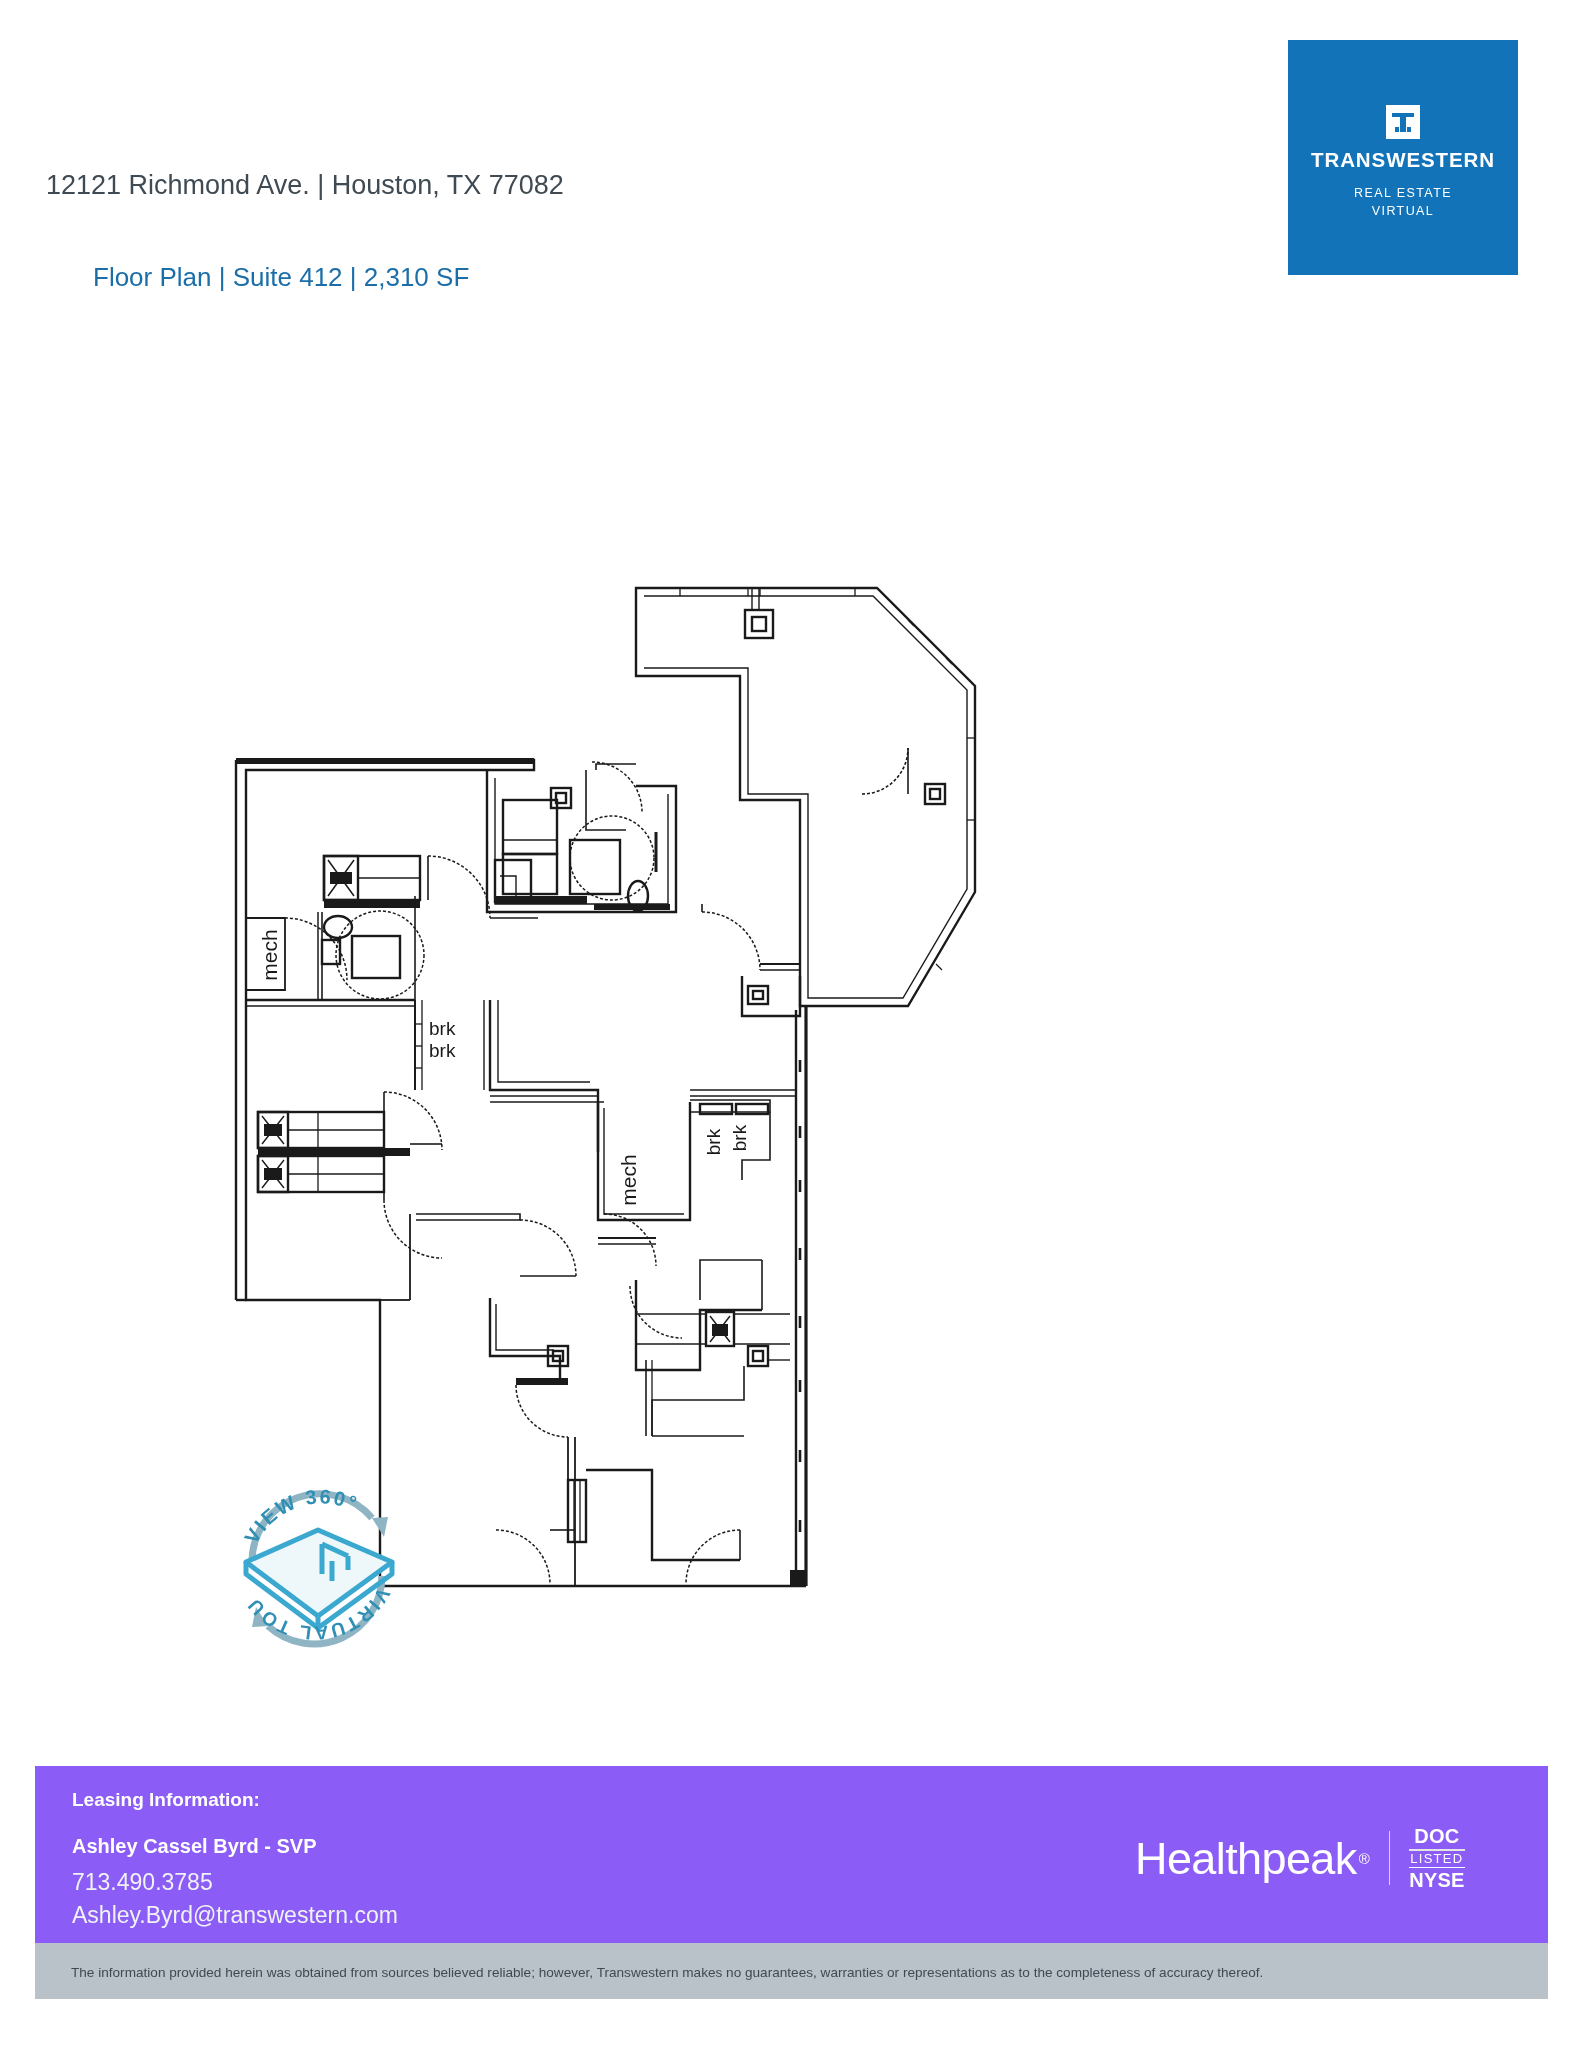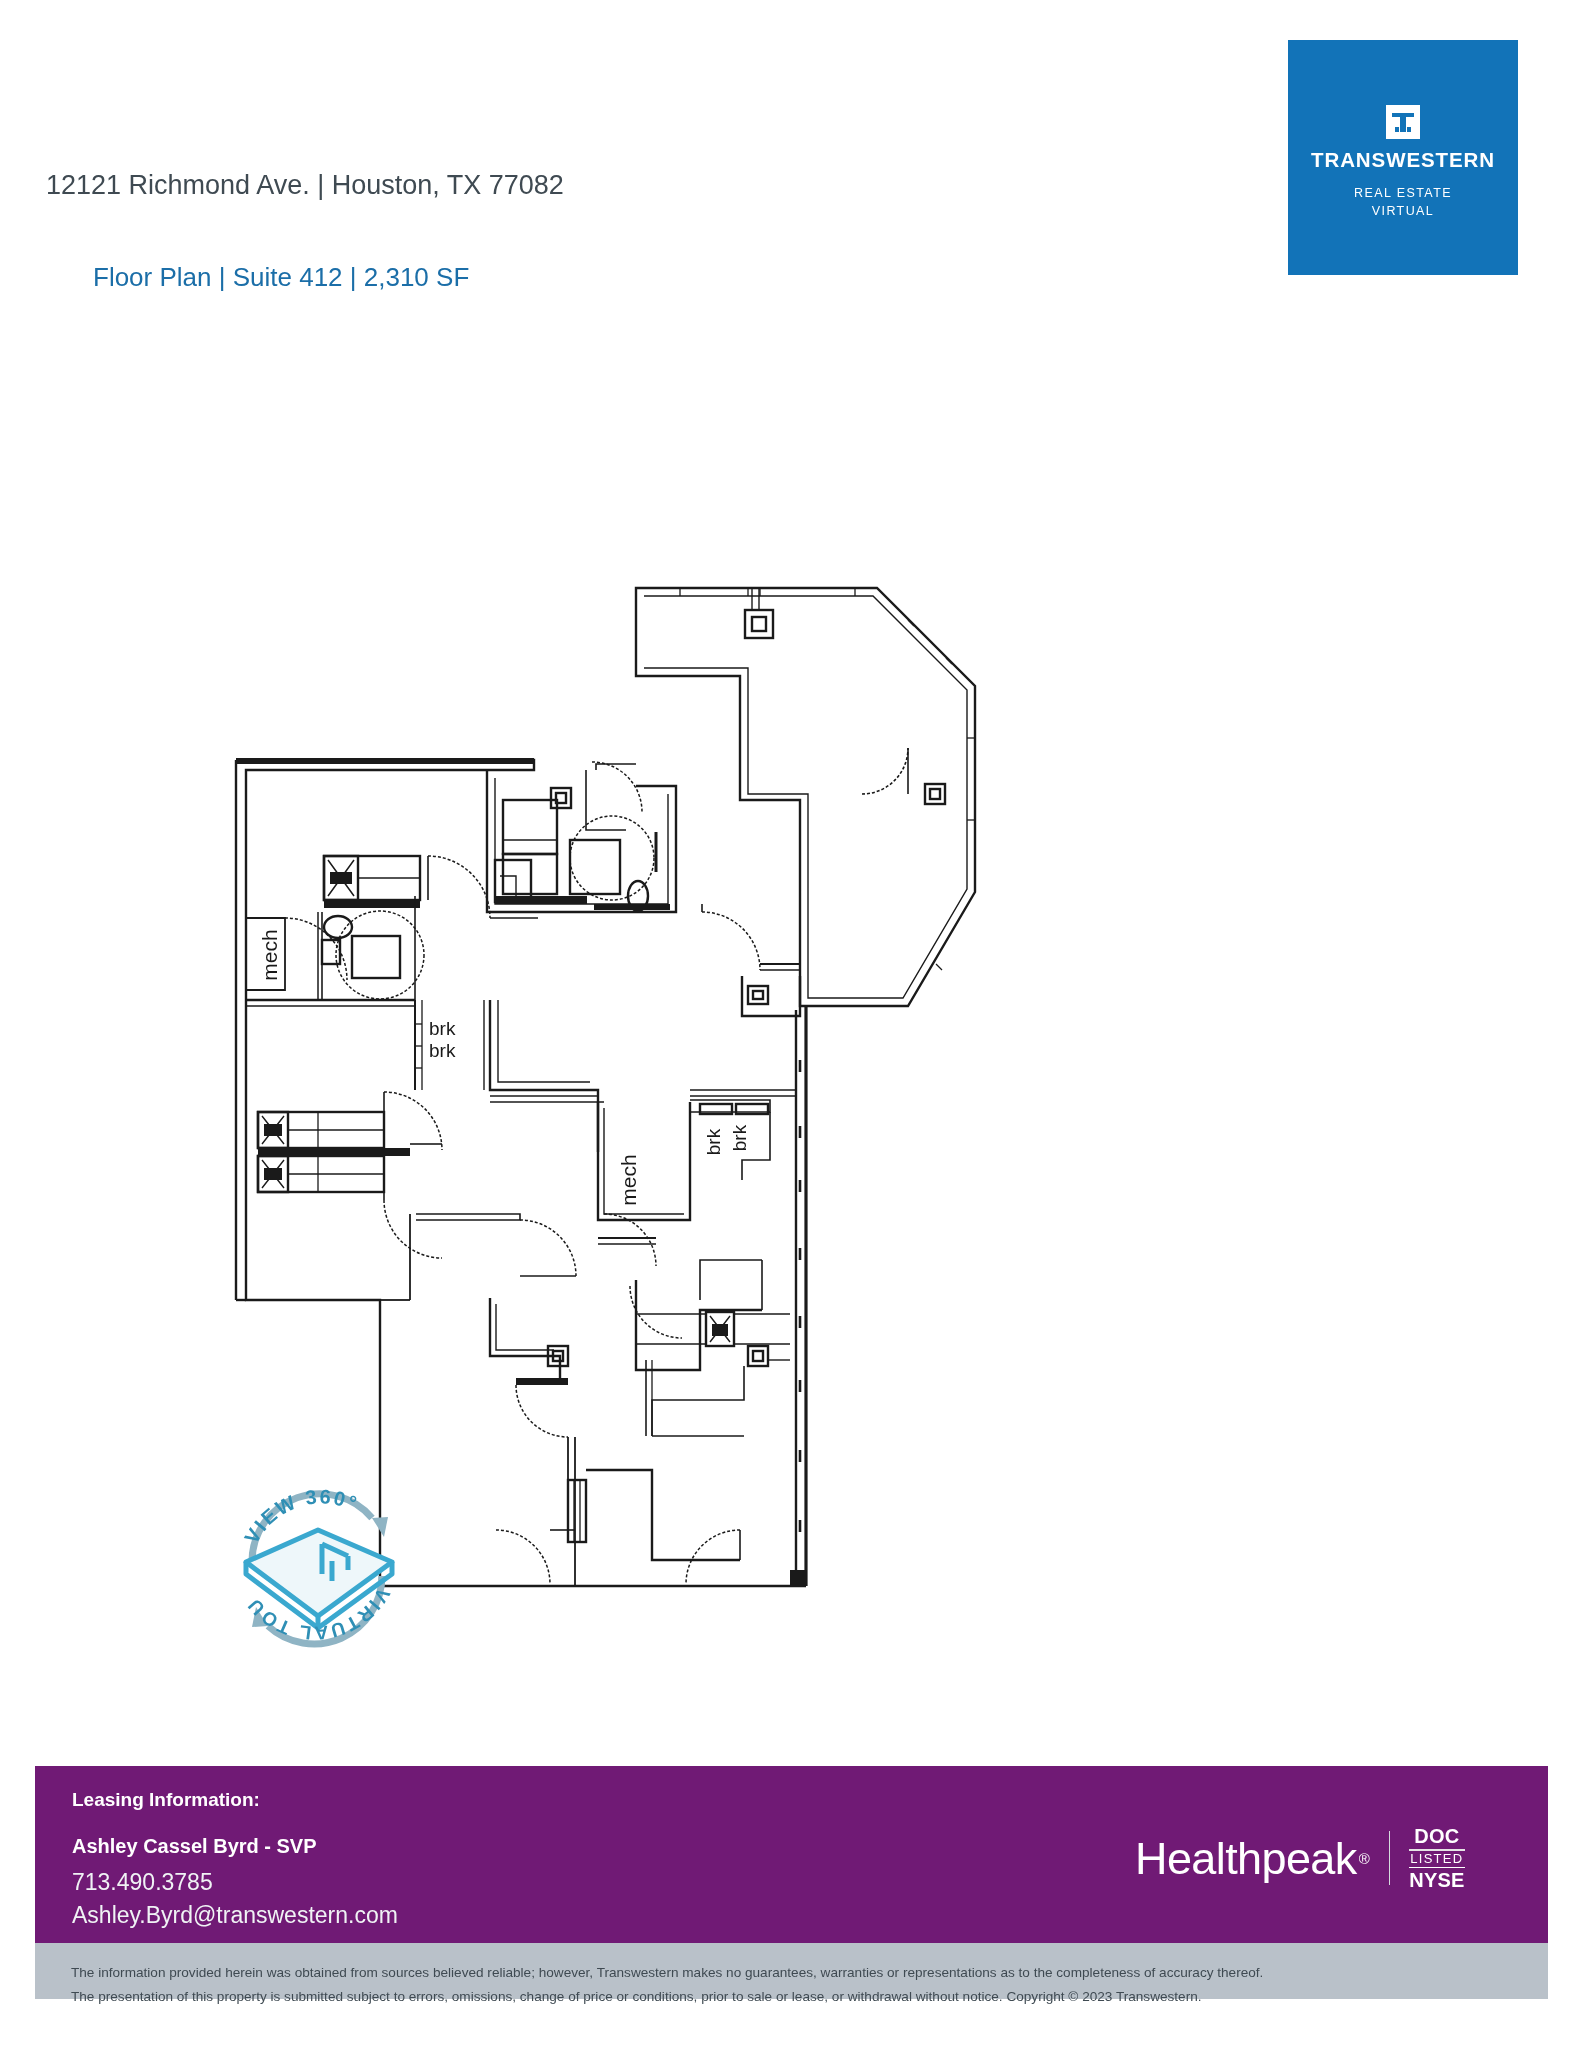--- a/index.html
+++ b/index.html
@@ -56,21 +56,21 @@
   
   .plan-wrap { position:absolute; left:0; top:300px; width:1583px; height:1380px; }
   .plan-svg { position:absolute; left:0; top:0; }
 
   
   .badge360 { position:absolute; left:222px; top:1466px; width:190px; height:190px; }
 
   
   .footer-main {
     position:absolute; left:35px; top:1766px; width:1513px; height:177px;
-    background:#701a75;
+    background:#8b5cf6;
   }
   .leasing-label {
     position:absolute; left:37px; top:23px;
     color:#ffffff; font-size:19px; font-weight:bold; white-space:nowrap;
   }
   .agent-name {
     position:absolute; left:37px; top:69px;
     color:#ffffff; font-size:20px; font-weight:bold; white-space:nowrap;
   }
   .agent-phone {
@@ -385,16 +385,15 @@
       <span class="hp-ticker">
         <span class="hp-doc" style="display:block">DOC</span>
         <span class="hp-listed" style="display:block">LISTED</span>
         <span class="hp-nyse" style="display:block">NYSE</span>
       </span>
     </div>
   </div>
 
   <div class="footer-disclaimer">
     <div class="disc-line">The information provided herein was obtained from sources believed reliable; however, Transwestern makes no guarantees, warranties or representations as to the completeness of accuracy thereof.</div>
-    <div class="disc-line">The presentation of this property is submitted subject to errors, omissions, change of price or conditions, prior to sale or lease, or withdrawal without notice. Copyright © 2023 Transwestern.</div>
   </div>
 
 </div>
 
 </body></html>

